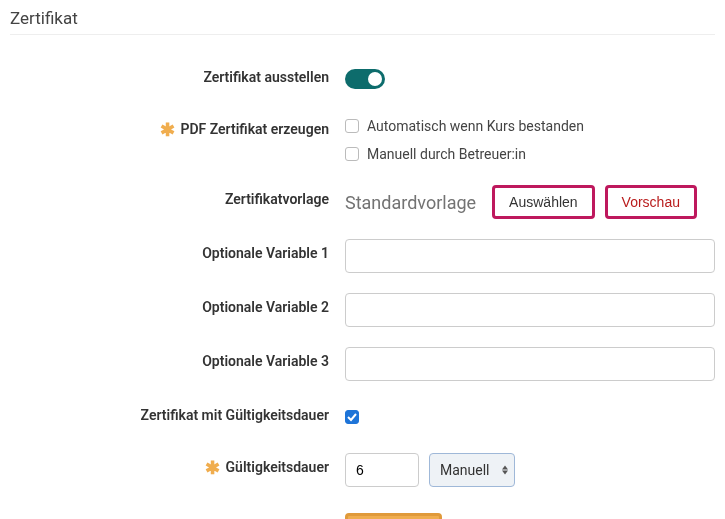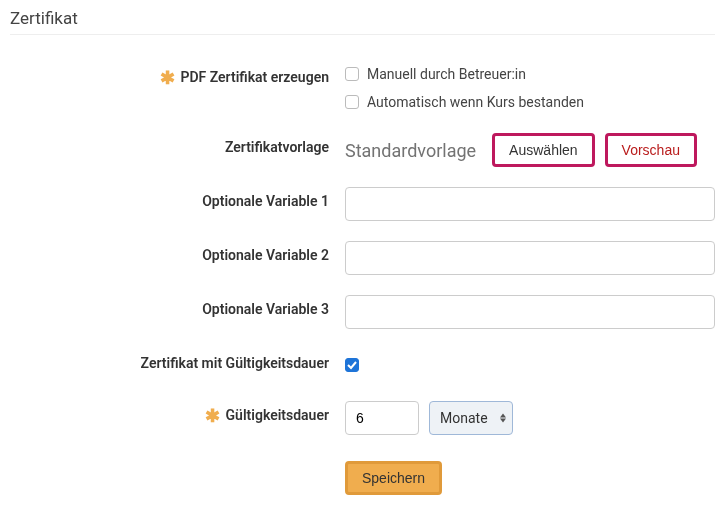--- a/index.html
+++ b/index.html
@@ -175,38 +175,46 @@
   .select .caret .down { border-top: 4px solid #555; }
   .buttons-row .field-col { padding-top: 6px; }
 </style>
 </head>
 <body>
 
 <h1 class="page-title">Zertifikat</h1>
 
 <div class="form">
 
+  <div class="row">
+    <div class="label-col">Zertifikat ausstellen</div>
+    <div class="field-col">
+      <div class="toggle">
+        <div class="knob"></div>
+      </div>
+    </div>
+  </div>
 
   <div class="row">
     <div class="label-col">
       <span class="required-asterisk">✱</span>
       <span>PDF Zertifikat erzeugen</span>
     </div>
     <div class="field-col" style="flex-direction:column; align-items:flex-start; gap:6px;">
       <div class="check-line">
         <span class="checkbox">
           
         </span>
-        <span class="check-label">Manuell durch Betreuer:in</span>
+        <span class="check-label">Automatisch wenn Kurs bestanden</span>
       </div>
       <div class="check-line">
         <span class="checkbox">
           
         </span>
-        <span class="check-label">Automatisch wenn Kurs bestanden</span>
+        <span class="check-label">Manuell durch Betreuer:in</span>
       </div>
     </div>
   </div>
 
   <div class="row">
     <div class="label-col">Zertifikatvorlage</div>
     <div class="field-col">
       <a class="link" href="#">Standardvorlage</a>
       <button class="btn">Auswählen</button>
       <button class="btn disabled">Vorschau</button>
@@ -246,21 +254,21 @@
   </div>
 
   <div class="row">
     <div class="label-col">
       <span class="required-asterisk">✱</span>
       <span>Gültigkeitsdauer</span>
     </div>
     <div class="field-col">
       <input class="num-input" type="text" value="6" style="">
       <div class="select">
-        <span>Monate</span>
+        <span>Manuell</span>
         <span class="caret">
           <span class="up"></span>
             <span class="down"></span>
         </span>
       </div>
     </div>
   </div>
 
   <div class="row buttons-row">
     <div class="label-col"></div>

